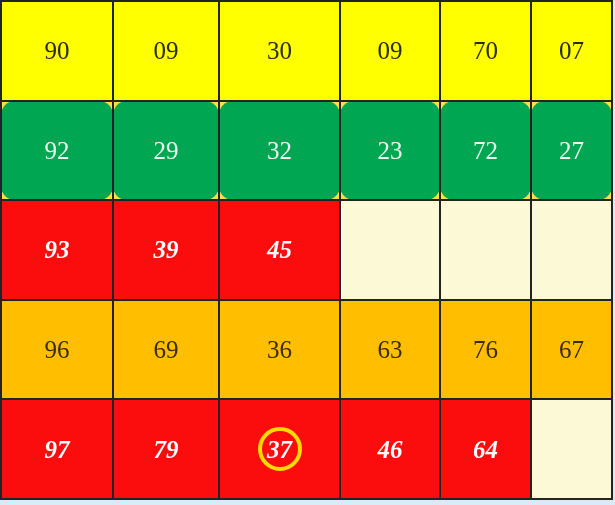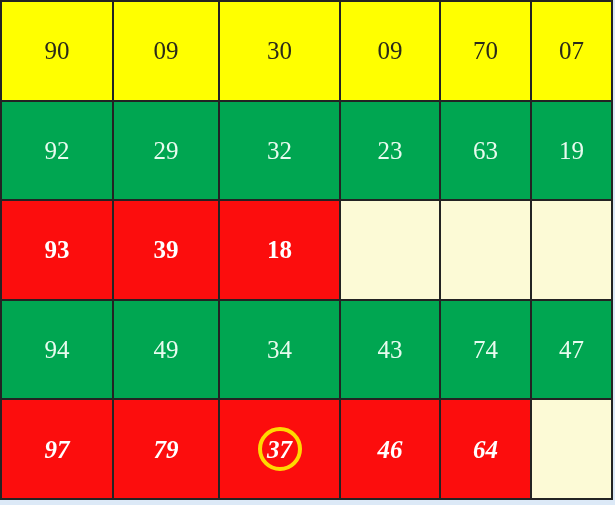--- a/index.html
+++ b/index.html
@@ -49,22 +49,22 @@
   table#number-grid col.c1 { width: 112px; }
   table#number-grid col.c2 { width: 106px; }
   table#number-grid col.c3 { width: 121px; }
   table#number-grid col.c4 { width: 100px; }
   table#number-grid col.c5 { width: 91px; }
   table#number-grid col.c6 { width: 81px; }
 
   
   td.bg-yellow      { background: #ffff00; color: #2a2a1a; }
   td.bg-cream       { background: #fcfad6; color: #141414; }
-  td.bg-green       { background: #00a651; color: #e8fbef; }
-  td.bg-red         { background: #fc0d0d; color: #ffffff; font-weight: bold; }
+  td.bg-green       { background: #00a651; color: #e8fbef; border-radius: 14px; }
+  td.bg-red         { background: #fc0d0d; color: #ffffff; font-weight: bold; font-style: italic; }
   td.bg-orange      { background: #ffbe00; color: #3a2a05; }
   td.bg-ltgreen     { background: #8dc63f; color: #1d2a0c; }
   td.bg-empty       { background: #fcfad6; color: #141414; }
 
   td.italicish { font-style: italic; }
 
   .cell-text {
     display: inline-block;
     position: relative;
     z-index: 2;
@@ -106,38 +106,38 @@
           <td class="bg-yellow"><span class="cell-text">30</span></td>
           <td class="bg-yellow"><span class="cell-text">09</span></td>
           <td class="bg-yellow"><span class="cell-text">70</span></td>
           <td class="bg-yellow"><span class="cell-text">07</span></td>
         </tr>
         <tr>
           <td class="bg-green"><span class="cell-text">92</span></td>
           <td class="bg-green"><span class="cell-text">29</span></td>
           <td class="bg-green"><span class="cell-text">32</span></td>
           <td class="bg-green"><span class="cell-text">23</span></td>
-          <td class="bg-green"><span class="cell-text">63</span></td>
-          <td class="bg-green"><span class="cell-text">19</span></td>
+          <td class="bg-green"><span class="cell-text">72</span></td>
+          <td class="bg-green"><span class="cell-text">27</span></td>
         </tr>
         <tr>
           <td class="bg-red"><span class="cell-text">93</span></td>
           <td class="bg-red"><span class="cell-text">39</span></td>
-          <td class="bg-red"><span class="cell-text">18</span></td>
+          <td class="bg-red"><span class="cell-text">45</span></td>
           <td class="bg-empty"><span class="cell-text"></span></td>
           <td class="bg-empty"><span class="cell-text"></span></td>
           <td class="bg-empty"><span class="cell-text"></span></td>
         </tr>
         <tr>
-          <td class="bg-green"><span class="cell-text">94</span></td>
-          <td class="bg-green"><span class="cell-text">49</span></td>
-          <td class="bg-green"><span class="cell-text">34</span></td>
-          <td class="bg-green"><span class="cell-text">43</span></td>
-          <td class="bg-green"><span class="cell-text">74</span></td>
-          <td class="bg-green"><span class="cell-text">47</span></td>
+          <td class="bg-orange"><span class="cell-text">96</span></td>
+          <td class="bg-orange"><span class="cell-text">69</span></td>
+          <td class="bg-orange"><span class="cell-text">36</span></td>
+          <td class="bg-orange"><span class="cell-text">63</span></td>
+          <td class="bg-orange"><span class="cell-text">76</span></td>
+          <td class="bg-orange"><span class="cell-text">67</span></td>
         </tr>
         <tr>
           <td class="bg-red italicish"><span class="cell-text">97</span></td>
           <td class="bg-red italicish"><span class="cell-text">79</span></td>
           <td class="bg-red italicish"><span class="ring"></span><span class="cell-text">37</span></td>
           <td class="bg-red italicish"><span class="cell-text">46</span></td>
           <td class="bg-red italicish"><span class="cell-text">64</span></td>
           <td class="bg-empty"><span class="cell-text"></span></td>
         </tr>
       </tbody>

